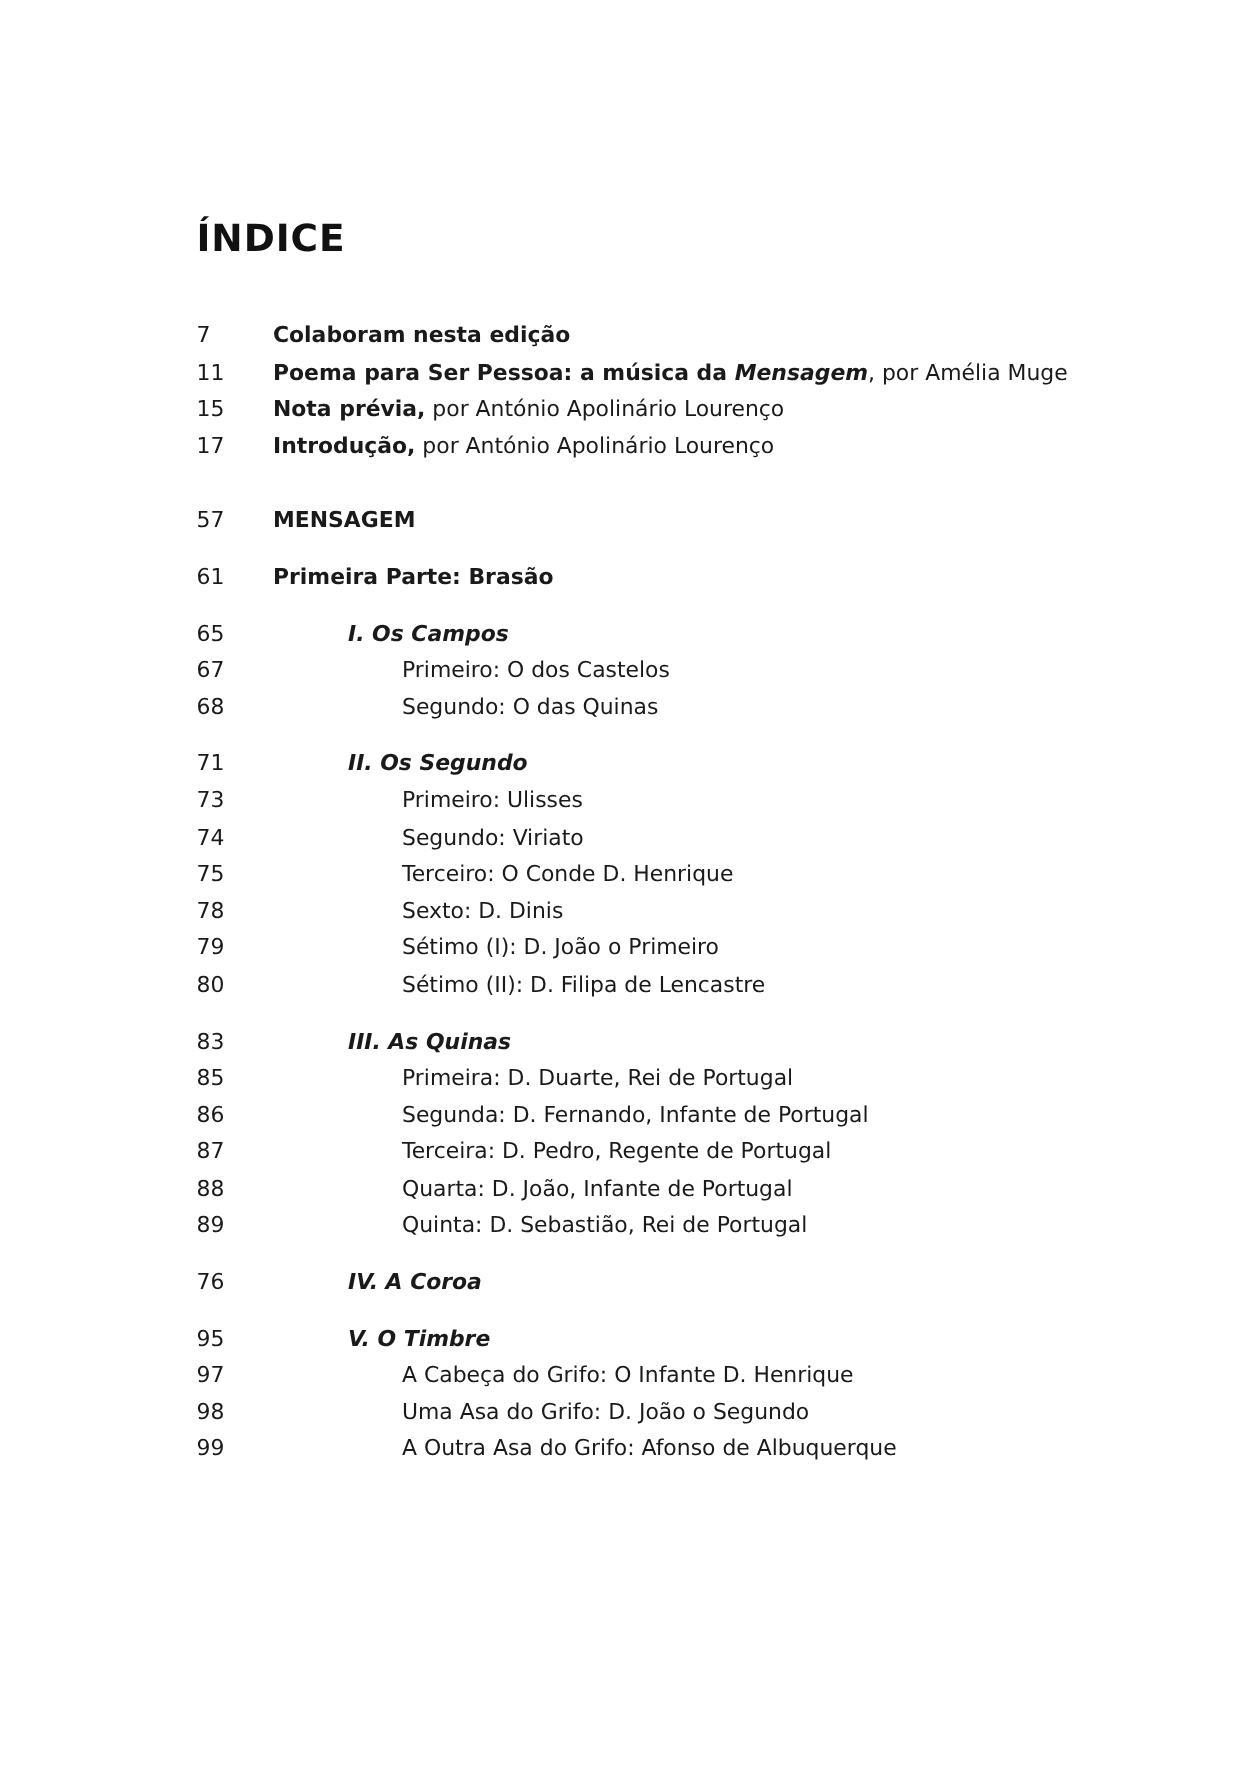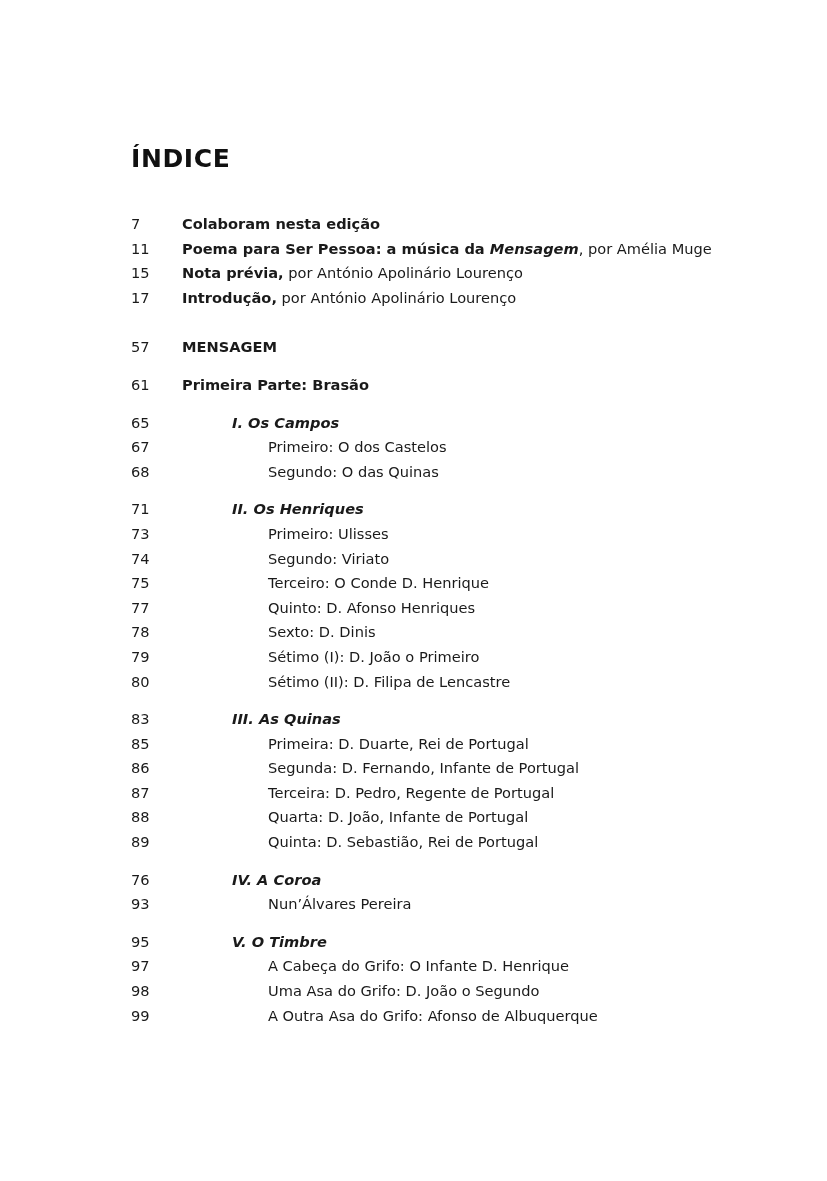--- a/index.html
+++ b/index.html
@@ -106,37 +106,33 @@
         <span class="page-num">67</span>
         <span class="entry"><span>Primeiro: O dos Castelos</span></span>
       </div>
       <div class="row lvl-3">
         <span class="page-num">68</span>
         <span class="entry"><span>Segundo: O das Quinas</span></span>
       </div>
       <div class="sp-md"></div>
       <div class="row lvl-2">
         <span class="page-num">71</span>
-        <span class="entry"><span class="bold">II. Os Henriques</span></span>
+        <span class="entry"><span class="bold">II. Os Segundo</span></span>
       </div>
       <div class="row lvl-3">
         <span class="page-num">73</span>
         <span class="entry"><span>Primeiro: Ulisses</span></span>
       </div>
       <div class="row lvl-3">
         <span class="page-num">74</span>
         <span class="entry"><span>Segundo: Viriato</span></span>
       </div>
       <div class="row lvl-3">
         <span class="page-num">75</span>
         <span class="entry"><span>Terceiro: O Conde D. Henrique</span></span>
-      </div>
-      <div class="row lvl-3">
-        <span class="page-num">77</span>
-        <span class="entry"><span>Quinto: D. Afonso Henriques</span></span>
       </div>
       <div class="row lvl-3">
         <span class="page-num">78</span>
         <span class="entry"><span>Sexto: D. Dinis</span></span>
       </div>
       <div class="row lvl-3">
         <span class="page-num">79</span>
         <span class="entry"><span>Sétimo (I): D. João o Primeiro</span></span>
       </div>
       <div class="row lvl-3">
@@ -166,24 +162,20 @@
       </div>
       <div class="row lvl-3">
         <span class="page-num">89</span>
         <span class="entry"><span>Quinta: D. Sebastião, Rei de Portugal</span></span>
       </div>
       <div class="sp-md"></div>
       <div class="row lvl-2">
         <span class="page-num">76</span>
         <span class="entry"><span class="bold">IV. A Coroa</span></span>
       </div>
-      <div class="row lvl-3">
-        <span class="page-num">93</span>
-        <span class="entry"><span>Nun’Álvares Pereira</span></span>
-      </div>
       <div class="sp-md"></div>
       <div class="row lvl-2">
         <span class="page-num">95</span>
         <span class="entry"><span class="bold">V. O Timbre</span></span>
       </div>
       <div class="row lvl-3">
         <span class="page-num">97</span>
         <span class="entry"><span>A Cabeça do Grifo: O Infante D. Henrique</span></span>
       </div>
       <div class="row lvl-3">

